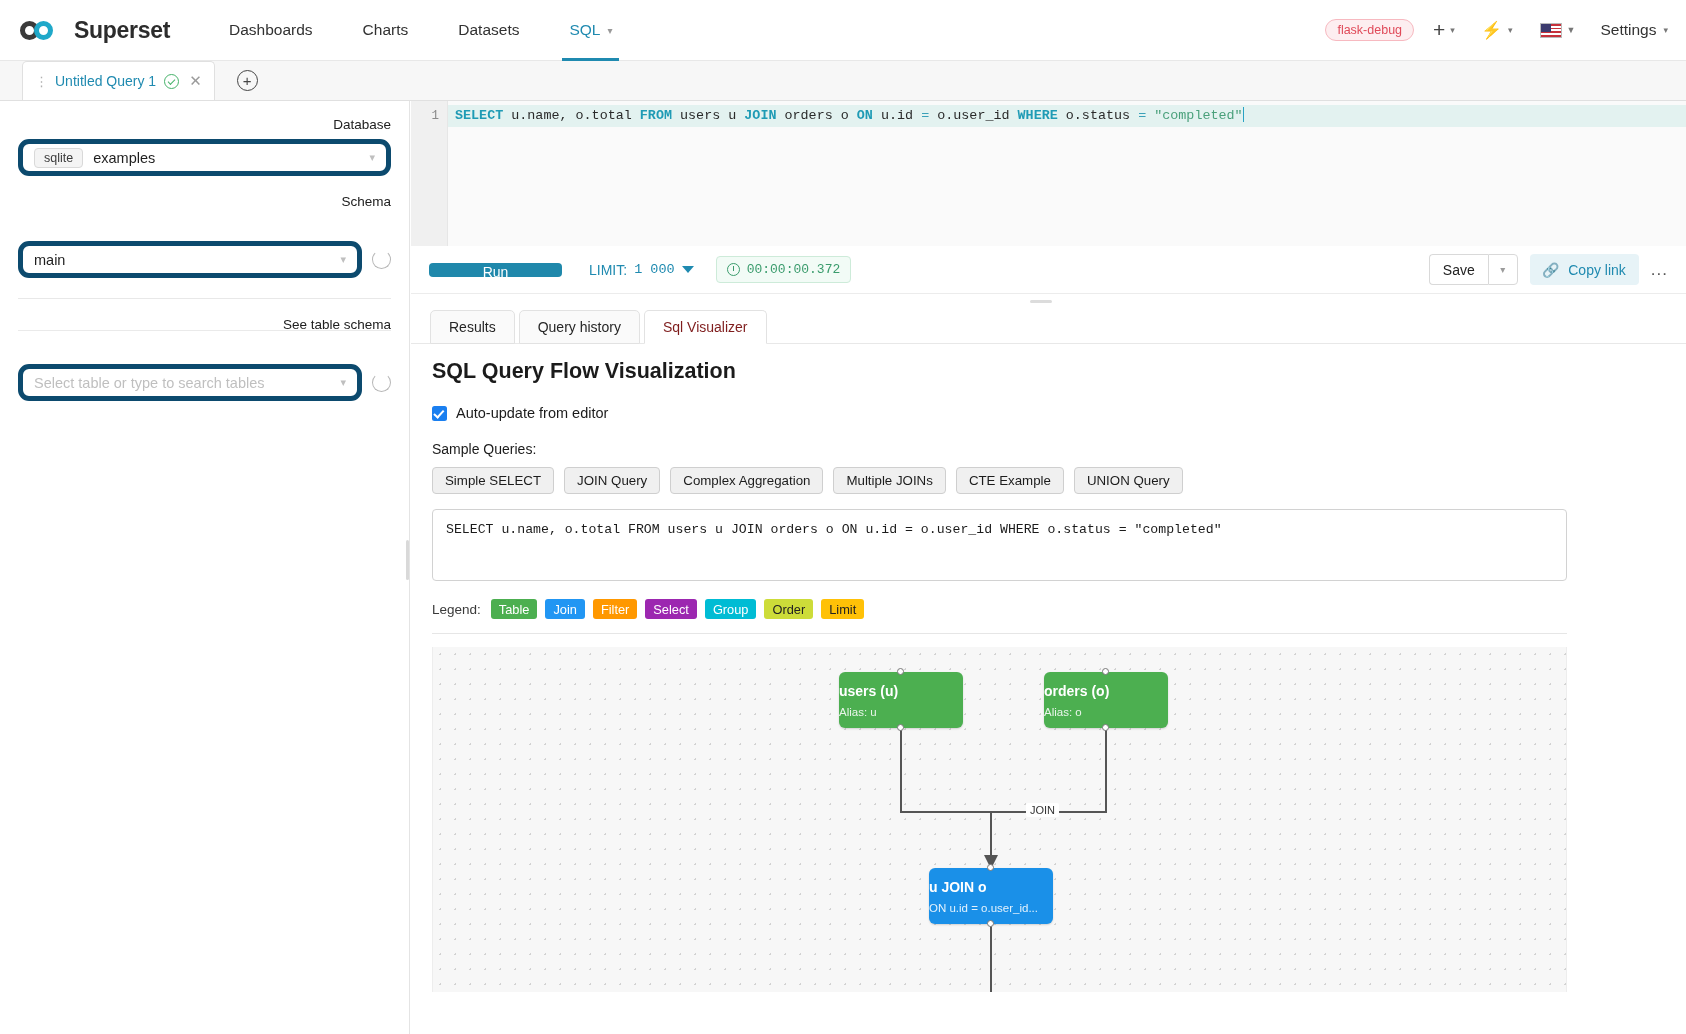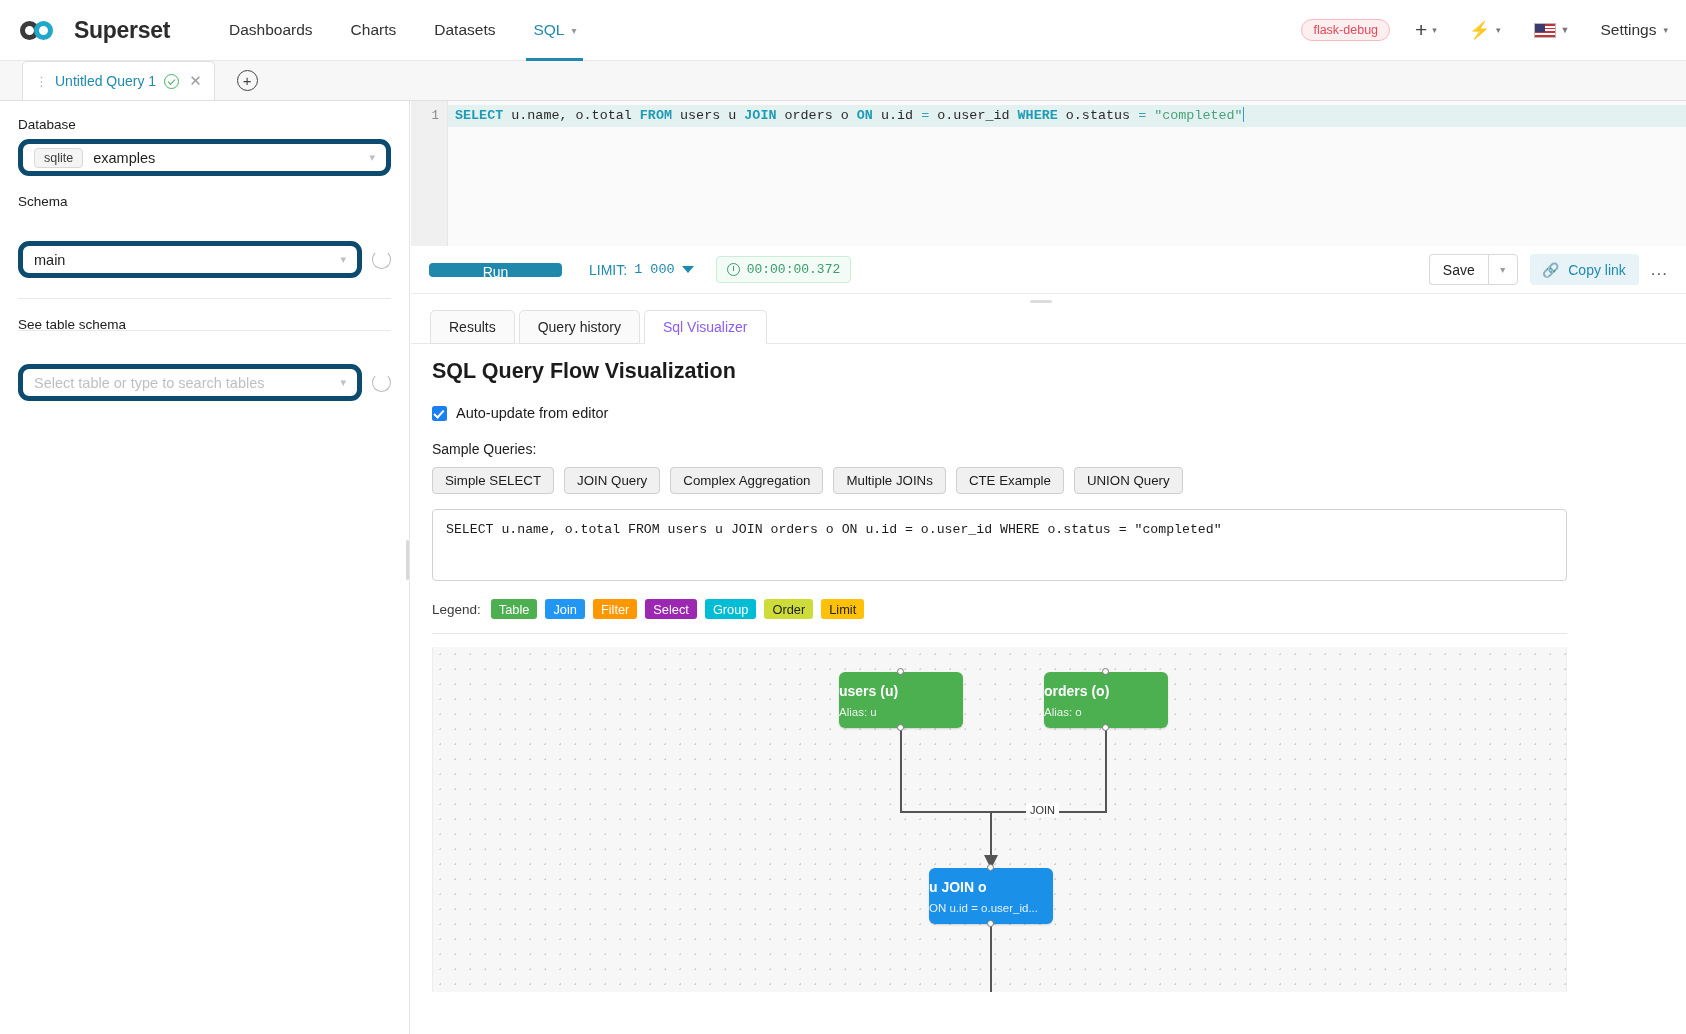--- a/index.html
+++ b/index.html
@@ -17,31 +17,31 @@
     position:absolute; top:0; left:0; width:1686px; height:61px;
     background:#fff; border-bottom:1px solid #e8e8e8;
     display:flex; align-items:center;
   }
   .brand { display:flex; align-items:center; margin-left:20px; gap:8px; }
   .brand-logo { width:46px; height:26px; position:relative; }
   .brand-logo .ring { position:absolute; top:4px; width:19px; height:19px; border-radius:50%; border:5px solid #3a3a3a; }
   .brand-logo .ring.l { left:0; }
   .brand-logo .ring.r { left:14px; border-color:#1fa8c9; }
   .brand-name { font-size:23px; font-weight:bold; color:#2c2c2c; letter-spacing:-0.3px; }
-  .nav-links { display:flex; height:61px; margin-left:40px; gap:0px; }
+  .nav-links { display:flex; height:61px; margin-left:40px; gap:12px; }
   .nav-link {
     font-size:15.5px; color:#323232; padding:0 19px; height:61px;
     display:flex; align-items:center; cursor:pointer; position:relative;
   }
   .nav-link.active { color:#1f8ab0; }
   .nav-link.active::after {
     content:""; position:absolute; left:12px; right:12px; bottom:0; height:3px; background:#1f8ab0;
   }
   .nav-caret { margin-left:7px; font-size:10px; color:#999; }
-  .nav-right { margin-left:auto; display:flex; align-items:center; gap:17px; margin-right:18px; }
+  .nav-right { margin-left:auto; display:flex; align-items:center; gap:11px; margin-right:18px; }
   .badge-debug {
     border:1px solid #f7b9c0; color:#e04a59; background:#fdeef0;
     border-radius:12px; font-size:12.5px; padding:3px 11px;
   }
   .icon-btn { display:flex; align-items:center; gap:5px; padding:4px 8px; cursor:pointer; color:#333; }
   .icon-plus { font-size:21px; line-height:18px; color:#444; font-weight:300; }
   .icon-bolt { font-size:17px; color:#444; }
   .flag {
     width:22px; height:15px; border:1px solid #bbb; position:relative; overflow:hidden;
     background:linear-gradient(to bottom,#c6313b 0 14%,#fff 14% 28%,#c6313b 28% 42%,#fff 42% 56%,#c6313b 56% 70%,#fff 70% 85%,#c6313b 85% 100%);
@@ -69,21 +69,21 @@
   .qtab .x { color:#9a9a9a; font-size:15px; margin-left:2px; cursor:pointer; }
   .addtab {
     margin-left:22px; margin-bottom:9px; width:21px; height:21px; border:1.6px solid #444;
     border-radius:50%; display:flex; align-items:center; justify-content:center;
     font-size:15px; color:#444; line-height:1; cursor:pointer;
   }
 
   
   .leftpanel {
     position:absolute; top:101px; left:0; width:410px; height:933px;
-    background:#fff; border-right:1px solid #e4e4e4; padding:16px 18px 17px 18px;
+    background:#fff; border-right:1px solid #e4e4e4; padding:16px 18px 17px 18px;text-align:right;
   }
   .field-label { font-size:13.5px; color:#202020; margin-bottom:7px; }
   .select-box {
     height:37px; border:5px solid #0c4a6e; border-radius:11px; background:#fff;
     display:flex; align-items:center; padding:0 11px; position:relative;
   }
   .select-box .chev { margin-left:auto; color:#bfbfbf; font-size:11px; }
   .db-pill {
     border:1px solid #d9d9d9; background:#f4f4f4; border-radius:4px;
     font-size:12.5px; color:#3b3b3b; padding:2px 9px; margin-right:10px;
@@ -161,21 +161,21 @@
   }
   .more-dots { margin-left:12px; color:#555; font-size:17px; letter-spacing:1px; cursor:pointer; }
   .drag-grip { position:absolute; top:300px; left:1030px; width:22px; height:3px; background:#dcdcdc; border-radius:2px; }
 
   
   .rtabs { position:absolute; top:310px; left:430px; display:flex; gap:4px; align-items:flex-end; }
   .rtab {
     height:34px; padding:0 18px; border:1px solid #e2e2e2; border-radius:5px 5px 0 0;
     background:#fafafa; color:#262626; font-size:14px; display:flex; align-items:center; cursor:pointer;
   }
-  .rtab.active { background:#fff; color:#8b5cf6; border-bottom-color:#fff;justify-content:flex-end; }
+  .rtab.active { background:#fff; color:#7f1d1d; border-bottom-color:#fff;justify-content:flex-end; }
   .rtabs-line { position:absolute; top:343px; left:411px; width:1275px; height:1px; background:#e8e8e8; }
 
   
   .vizbody { position:absolute; top:344px; left:411px; width:1275px; height:690px; background:#fff; padding:0 21px; }
   .viz-title { margin-top:15px; font-size:21.5px; font-weight:bold; color:#1b1b1b; }
   .autoupd { margin-top:21px; display:flex; align-items:center; gap:9px; }
   .chk {
     width:15px; height:15px; background:#1a7ff0; border-radius:2.5px; position:relative;
   }
   .chk::after {

